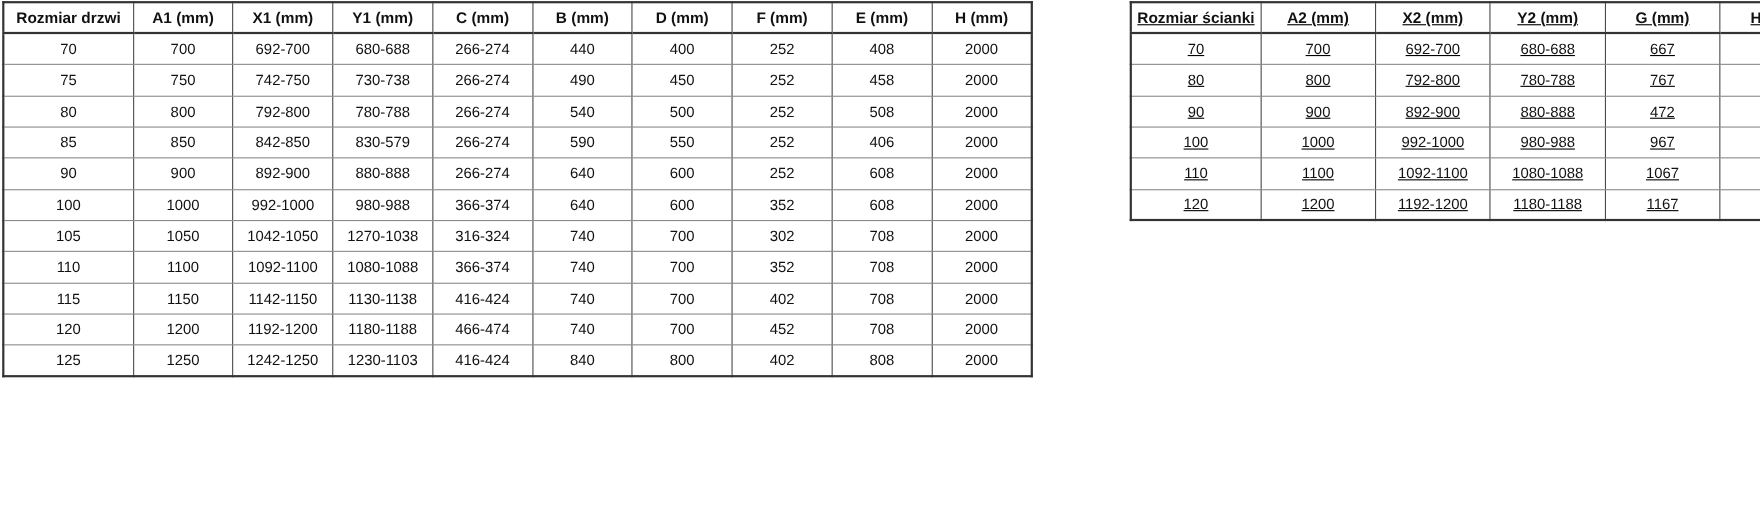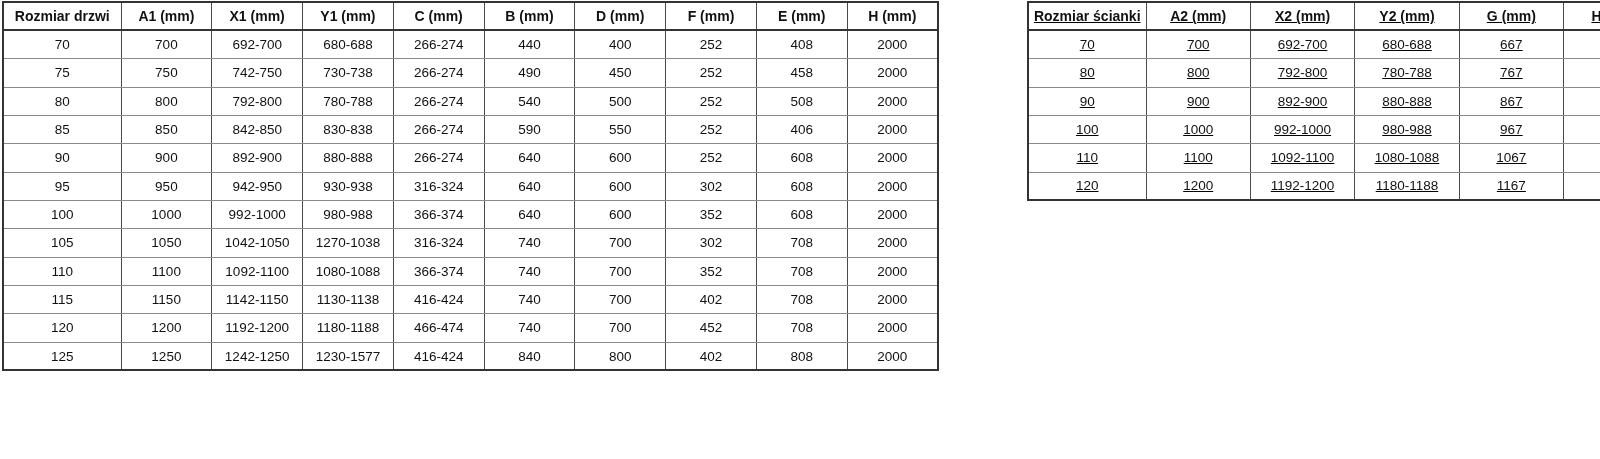--- a/index.html
+++ b/index.html
@@ -114,49 +114,37 @@
           <td>540</td>
           <td>500</td>
           <td>252</td>
           <td>508</td>
           <td>2000</td>
         </tr>
         <tr>
           <td>85</td>
           <td>850</td>
           <td>842-850</td>
-          <td>830-838</td>
+          <td>830-579</td>
           <td>266-274</td>
           <td>590</td>
           <td>550</td>
           <td>252</td>
           <td>406</td>
           <td>2000</td>
         </tr>
         <tr>
           <td>90</td>
           <td>900</td>
           <td>892-900</td>
           <td>880-888</td>
           <td>266-274</td>
           <td>640</td>
           <td>600</td>
           <td>252</td>
-          <td>608</td>
-          <td>2000</td>
-        </tr>
-        <tr>
-          <td>95</td>
-          <td>950</td>
-          <td>942-950</td>
-          <td>930-938</td>
-          <td>316-324</td>
-          <td>640</td>
-          <td>600</td>
-          <td>302</td>
           <td>608</td>
           <td>2000</td>
         </tr>
         <tr>
           <td>100</td>
           <td>1000</td>
           <td>992-1000</td>
           <td>980-988</td>
           <td>366-374</td>
           <td>640</td>
@@ -210,21 +198,21 @@
           <td>740</td>
           <td>700</td>
           <td>452</td>
           <td>708</td>
           <td>2000</td>
         </tr>
         <tr>
           <td>125</td>
           <td>1250</td>
           <td>1242-1250</td>
-          <td>1230-1577</td>
+          <td>1230-1103</td>
           <td>416-424</td>
           <td>840</td>
           <td>800</td>
           <td>402</td>
           <td>808</td>
           <td>2000</td>
         </tr>
       </tbody>
     </table>
   <table class="spec-table wall">
@@ -261,21 +249,21 @@
           <td>792-800</td>
           <td>780-788</td>
           <td>767</td>
           <td>2000</td>
         </tr>
         <tr>
           <td>90</td>
           <td>900</td>
           <td>892-900</td>
           <td>880-888</td>
-          <td>867</td>
+          <td>472</td>
           <td>2000</td>
         </tr>
         <tr>
           <td>100</td>
           <td>1000</td>
           <td>992-1000</td>
           <td>980-988</td>
           <td>967</td>
           <td>2000</td>
         </tr>

